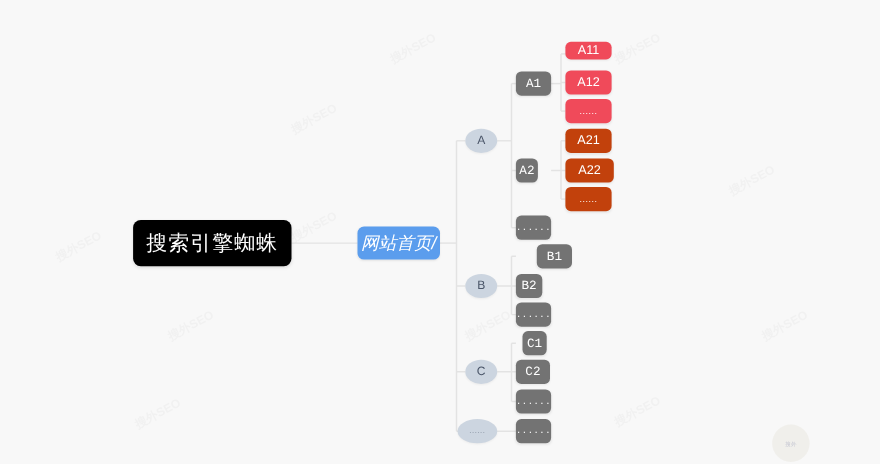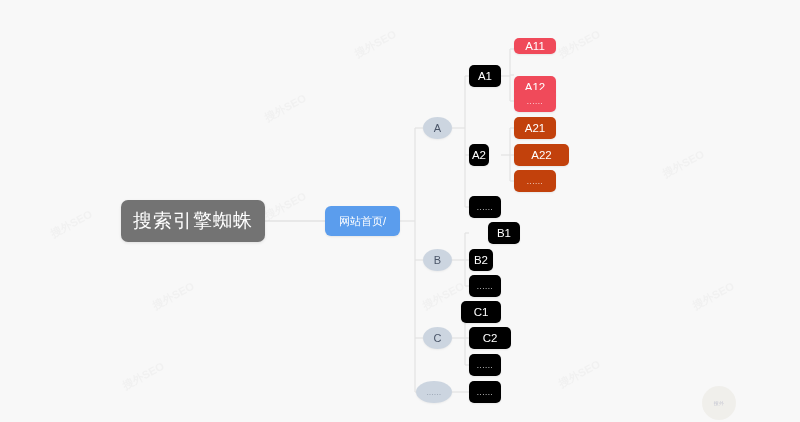--- a/index.html
+++ b/index.html
@@ -32,47 +32,49 @@
     display: flex;
     align-items: center;
     justify-content: center;
     box-sizing: border-box;
     color: #ffffff;
     white-space: nowrap;
     user-select: none;
   }
   
   .node.root {
-    background: #737373;
+    background: #000000;
     border-radius: 7px;
     font-size: 19px;
     letter-spacing: 1px;
     box-shadow: 0 1px 3px rgba(0,0,0,0.10);
   }
   
   .node.home {
     background: #5b9ded;
     border-radius: 6px;
-    font-size: 11px;
+    font-size: 16px;
     box-shadow: 0 1px 2px rgba(0,0,0,0.08);
+    font-style: italic;
   }
   
   .node.pill {
     background: #ccd5e0;
     border-radius: 50%;
     color: #4a5568;
     font-size: 11px;
     box-shadow: 0 1px 2px rgba(0,0,0,0.05);
   }
   
   .node.blue {
-    background: #000000;
+    background: #737373;
     border-radius: 5px;
     font-size: 11.5px;
     box-shadow: 0 1px 2px rgba(0,0,0,0.07);
+    font-family: Liberation Mono, monospace;
   }
   
   .node.red {
     background: #f04a5a;
     border-radius: 5px;
     font-size: 11.5px;
     box-shadow: 0 1px 2px rgba(0,0,0,0.07);
   }
   
   .node.green {
@@ -193,30 +195,30 @@
   <div class="node pill" style="left:423px; top:117px; width:29px; height:22px;">A</div>
   <div class="node pill" style="left:423px; top:249px; width:29px; height:22px;">B</div>
   <div class="node pill" style="left:423px; top:327px; width:29px; height:22px;">C</div>
   <div class="node pill dots" style="left:416px; top:381px; width:36px; height:22px;">......</div>
 
   <div class="node blue" style="left:469px; top:65px; width:32px; height:22px;">A1</div>
   <div class="node blue" style="left:469px; top:144px; width:20px; height:22px;">A2</div>
   <div class="node blue dots" style="left:469px; top:196px; width:32px; height:22px;">......</div>
 
   <div class="node red" style="left:514px; top:38px; width:42px; height:16px;">A11</div>
-  <div class="node red" style="left:514px; top:64px; width:42px; height:22px;margin-top:12px;">A12</div>
+  <div class="node red" style="left:514px; top:64px; width:42px; height:22px;">A12</div>
   <div class="node red dots" style="left:514px; top:90px; width:42px; height:22px;">......</div>
 
   <div class="node green" style="left:514px; top:117px; width:42px; height:22px;">A21</div>
-  <div class="node green" style="left:514px; top:144px; width:55px; height:22px;">A22</div>
+  <div class="node green" style="left:514px; top:144px; width:44px; height:22px;">A22</div>
   <div class="node green dots" style="left:514px; top:170px; width:42px; height:22px;">......</div>
 
   <div class="node blue" style="left:488px; top:222px; width:32px; height:22px;">B1</div>
   <div class="node blue" style="left:469px; top:249px; width:24px; height:22px;">B2</div>
   <div class="node blue dots" style="left:469px; top:275px; width:32px; height:22px;">......</div>
 
-  <div class="node blue" style="left:461px; top:301px; width:40px; height:22px;text-align:center;">C1</div>
-  <div class="node blue" style="left:469px; top:327px; width:42px; height:22px;">C2</div>
+  <div class="node blue" style="left:475px; top:301px; width:22px; height:22px;text-align:center;">C1</div>
+  <div class="node blue" style="left:469px; top:327px; width:31px; height:22px;">C2</div>
   <div class="node blue dots" style="left:469px; top:354px; width:32px; height:22px;">......</div>
 
   <div class="node blue dots" style="left:469px; top:381px; width:32px; height:22px;">......</div>
 
 </div>
 
 </body></html>

